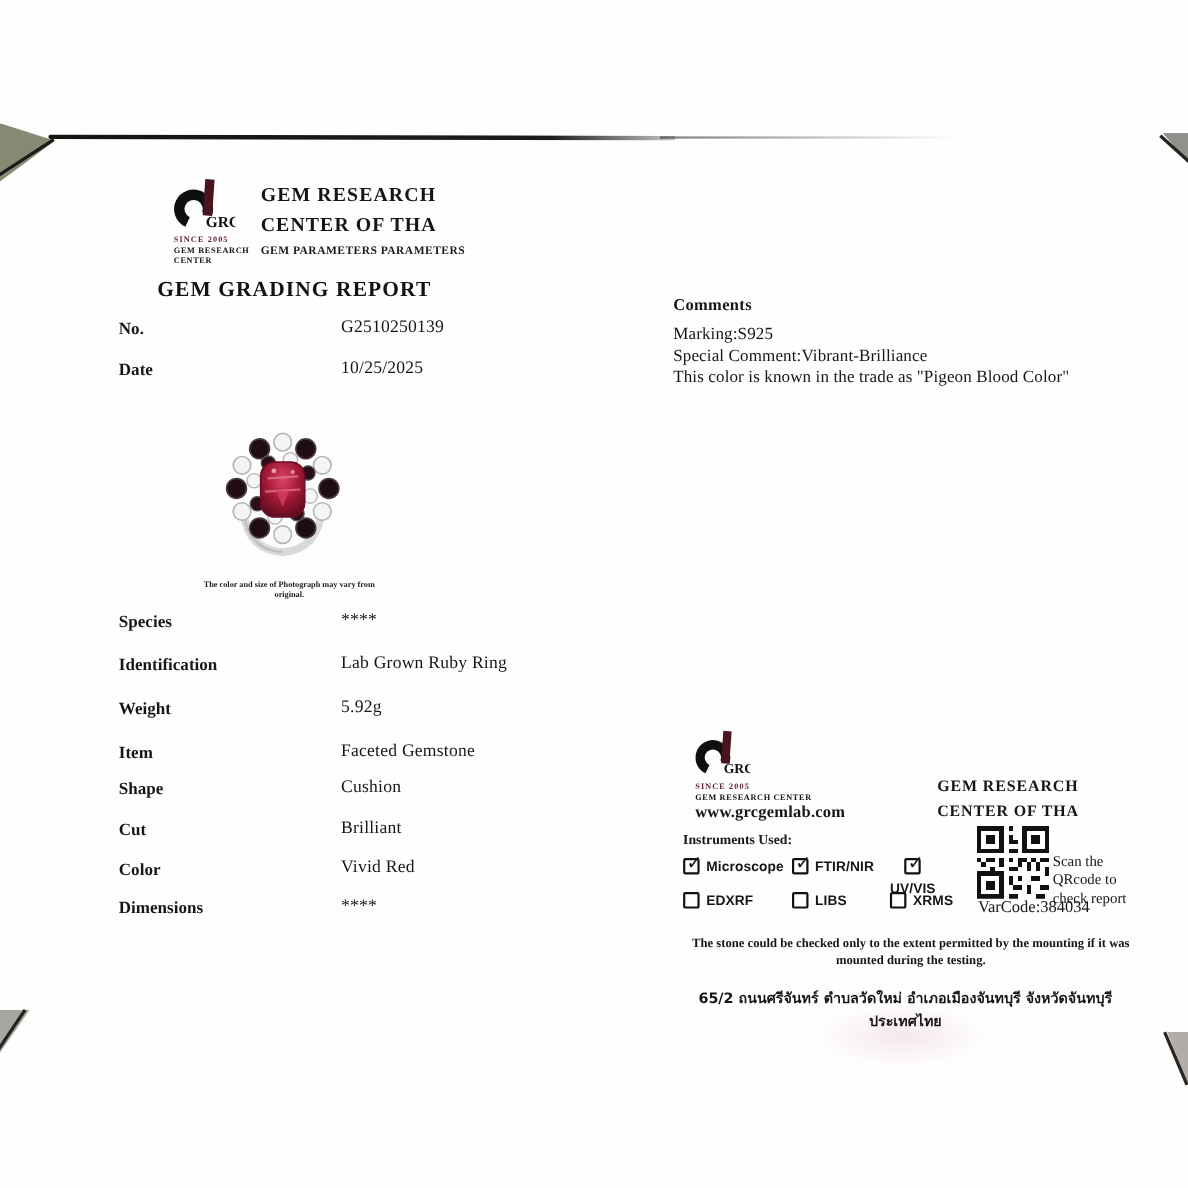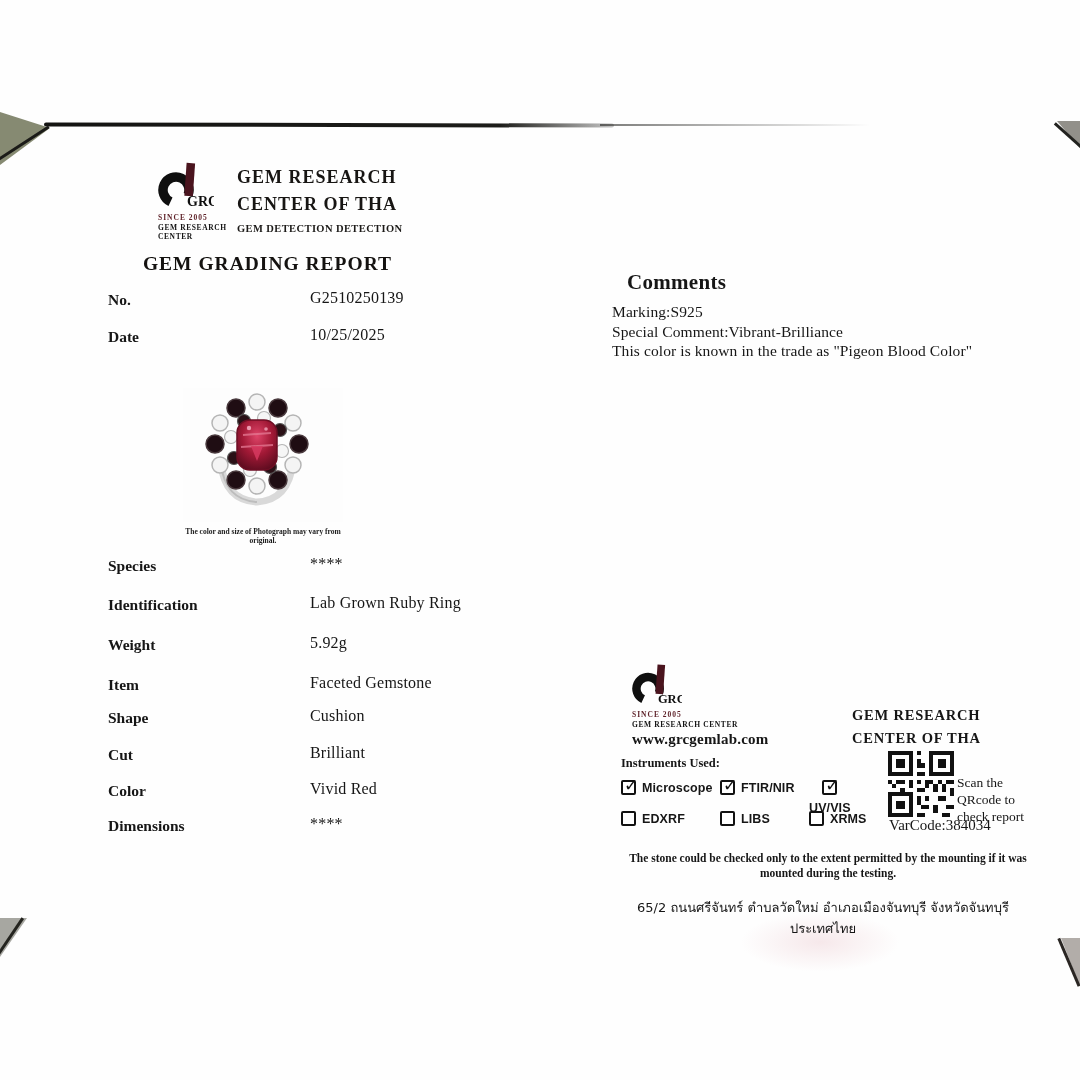--- a/index.html
+++ b/index.html
@@ -36,39 +36,39 @@
   .field-row, .attr-row { position:absolute; left:108px; width:420px; }
   .field-row .lbl, .attr-row .lbl { font-size:15.5px; font-weight:bold; }
   .field-row .val, .attr-row .val { position:absolute; left:202px; top:-2px; font-size:16px; font-weight:normal; letter-spacing:.2px; }
 
   
   .photo { position:absolute; left:183px; top:388px; width:160px; height:134px; background:#fdfdfd; }
   .photo-caption { position:absolute; left:172px; top:527px; width:182px; text-align:center; font-size:7.5px; font-weight:bold; color:#1b1b1b; }
 
   
   .comments { position:absolute; left:612px; top:270px; width:382px; }
-  .comments-h { font-size:21px; font-weight:bold; letter-spacing:.3px;margin-left:15px; }
+  .comments-h { font-size:15px; font-weight:bold; letter-spacing:.3px; }
   .comments-lines { margin-top:7px; font-size:15.5px; line-height:19.5px; letter-spacing:.1px; }
 
   
   .site { font-size:15px; font-weight:bold; letter-spacing:.2px; margin-top:2px; }
   .f-org { position:absolute; left:852px; top:704px; }
   .f-org div { font-size:14.5px; font-weight:bold; letter-spacing:.8px; line-height:23px; }
   .instruments-h { position:absolute; left:621px; top:756px; font-size:12.5px; font-weight:bold; font-family:"Liberation Serif",serif; }
   .cb { position:absolute; display:flex; align-items:center; gap:6px; }
   .cb .box { position:relative; width:15px; height:15px; border:2px solid #111; border-radius:2px; background:#fff; }
   .cb.checked .box::after { content:"\2713"; position:absolute; left:1px; top:-7px; font-size:17px; font-weight:bold; color:#111; font-family:"DejaVu Sans",sans-serif; }
   .cb .cb-label { font-family:"Liberation Sans","DejaVu Sans",sans-serif; font-weight:bold; font-size:12.5px; letter-spacing:.1px; }
 
   .qr { position:absolute; left:888px; top:751px; }
   .qr-caption { position:absolute; left:957px; top:762px; width:78px; font-size:13.5px; line-height:17px;margin-top:12px; }
   .varcode { position:absolute; left:889px; top:817px; font-size:15px; font-weight:normal; }
 
   .disclaimer { position:absolute; left:628px; top:851px; width:400px; text-align:center; font-size:11.5px; font-weight:bold; line-height:15px; }
-  .thai { position:absolute; left:613px; top:897px; width:420px; text-align:center; font-size:13px; font-weight:normal; font-family:"DejaVu Sans",sans-serif; }
+  .thai { position:absolute; left:613px; top:897px; width:420px; text-align:center; font-size:13px; font-weight:bold; font-family:"DejaVu Sans",sans-serif; }
 </style>
 </head>
 <body>
 
 <div class="canvas">
 
   <div class="corner top-line"></div>
   <div class="corner top-line-thin"></div>
   <div class="corner tl-fold"></div>
   <div class="corner tl-edge"></div>
@@ -86,21 +86,21 @@
       <rect x="27.5" y="1" width="8.5" height="33" fill="#4a141e" transform="rotate(4 31 17)"></rect>
       <text x="29" y="44" font-size="14" font-weight="bold" fill="#0f0f0f" font-family="Liberation Serif, serif">GRC</text>
     </svg>
     <div class="logo-since">SINCE 2005</div>
     <div class="logo-center">GEM RESEARCH CENTER</div>
   </div>
 
   <div class="org">
     <div class="org-l1">GEM RESEARCH</div>
     <div class="org-l2">CENTER OF THA</div>
-    <div class="org-sub">GEM DETECTION DETECTION</div>
+    <div class="org-sub">GEM PARAMETERS PARAMETERS</div>
   </div>
 
   <div class="report-title">GEM GRADING REPORT</div>
 
   <div class="field-row" style="top:291px;">
     <span class="lbl">No.</span>
     <span class="val">G2510250139</span>
   </div>
   <div class="field-row" style="top:328px;">
     <span class="lbl">Date</span>

